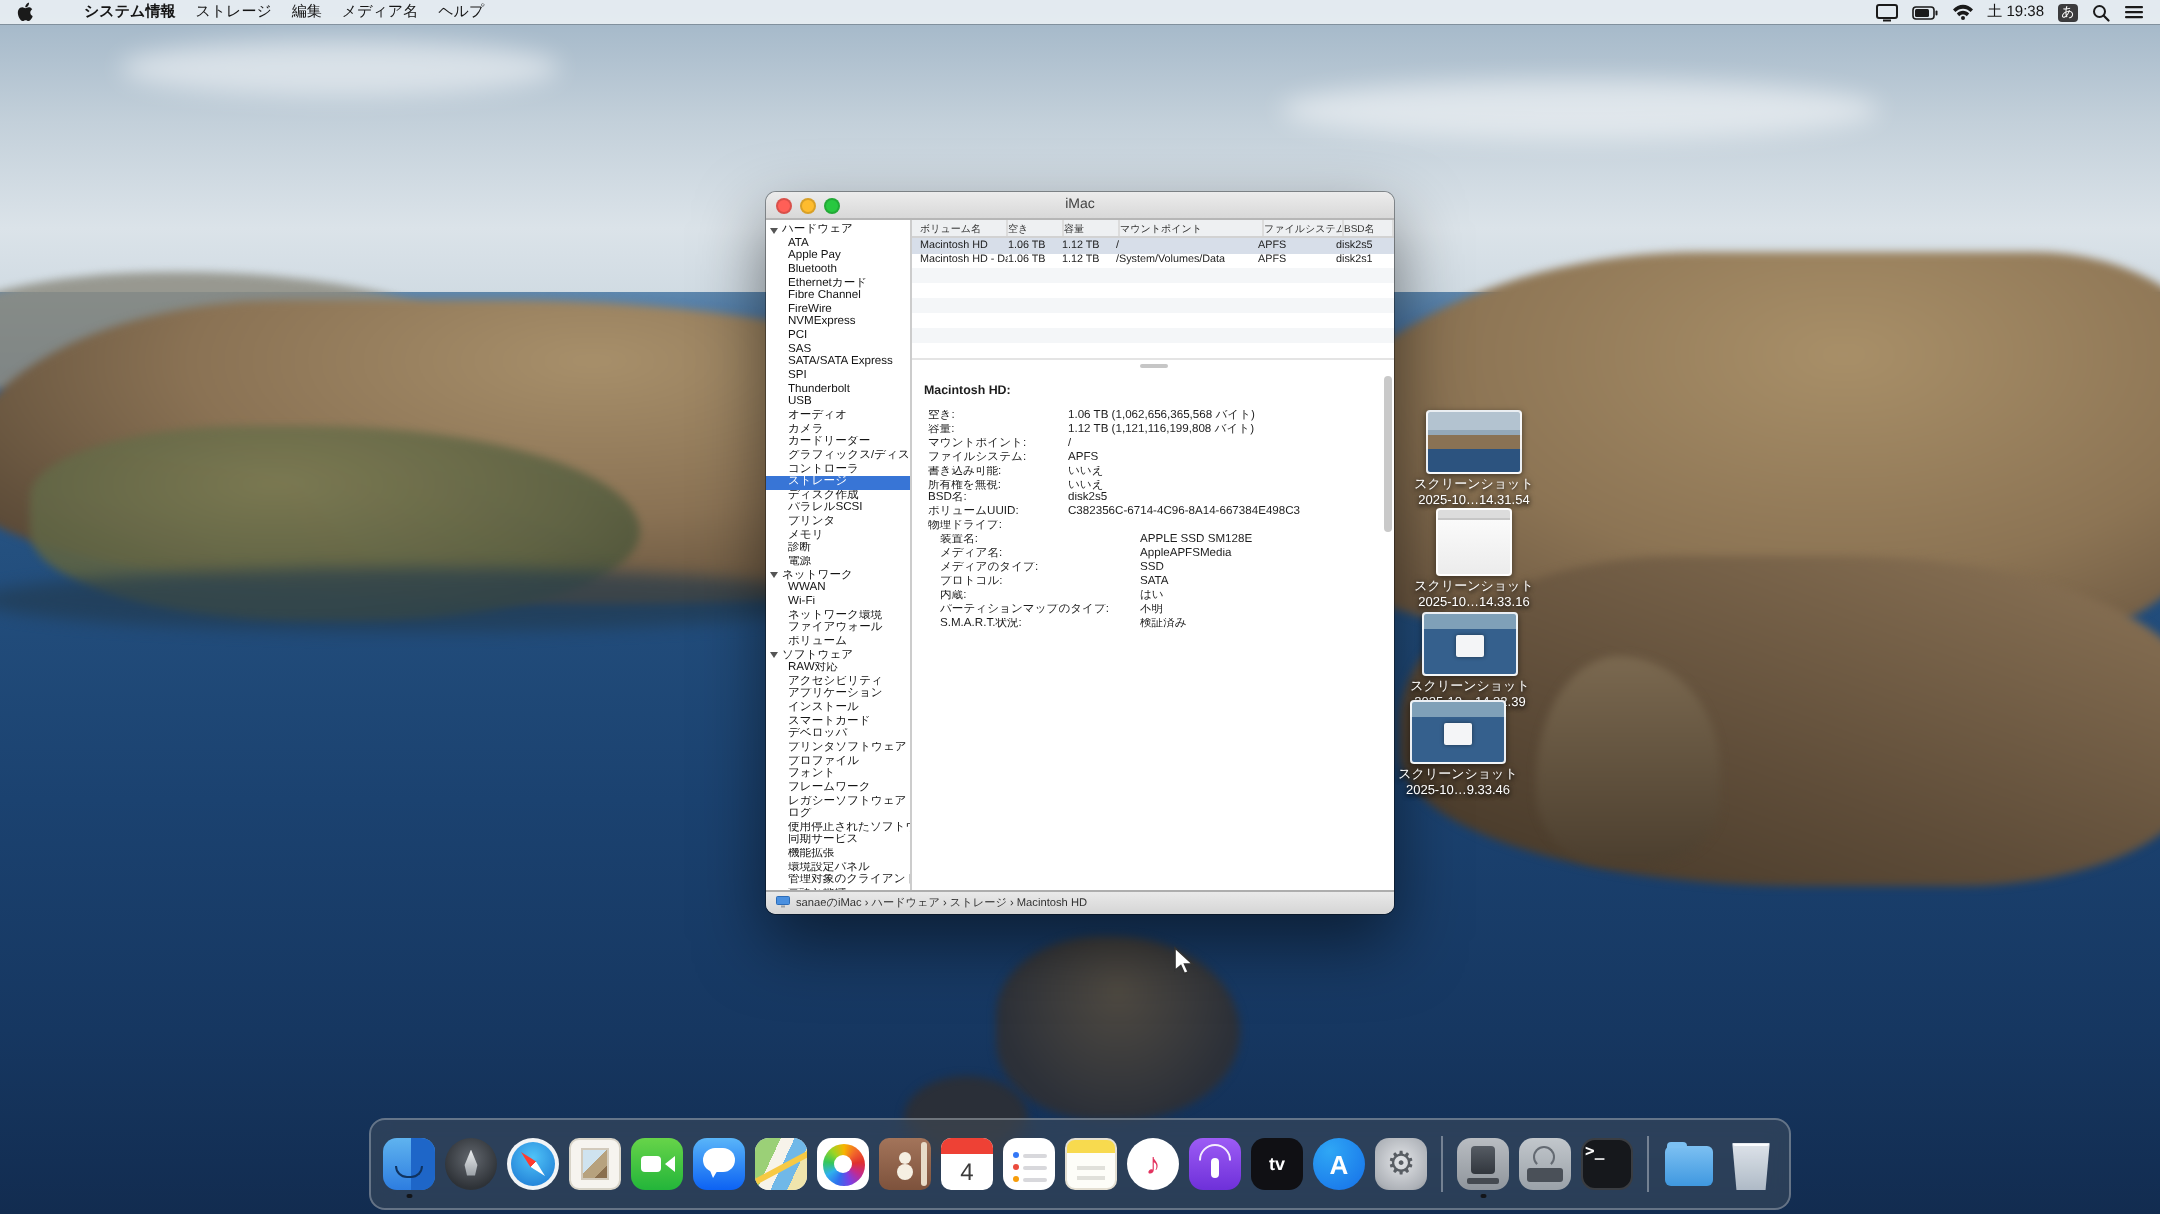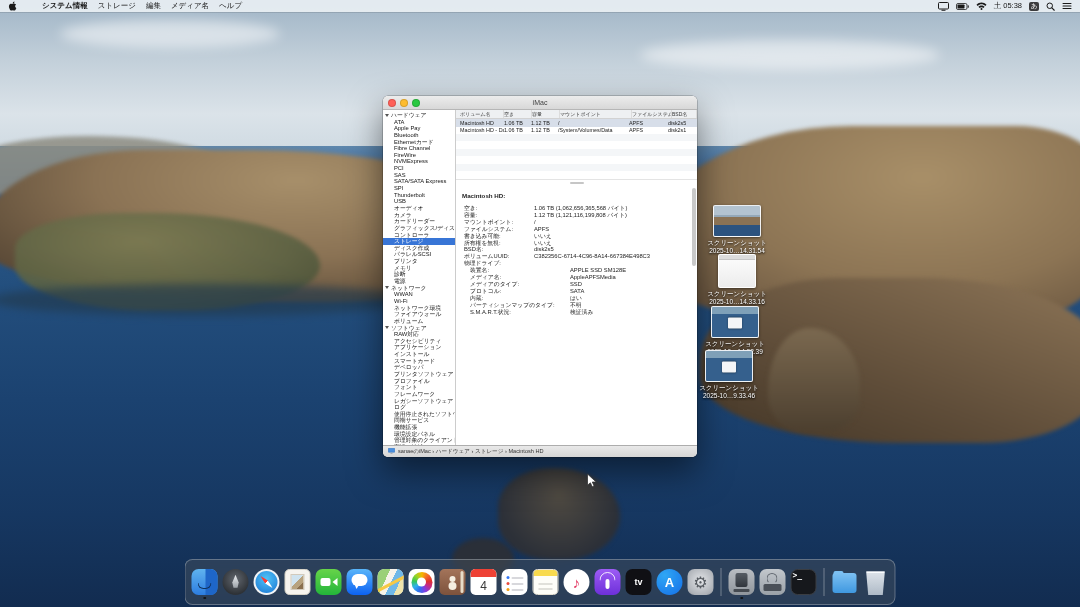--- a/index.html
+++ b/index.html
@@ -280,21 +280,21 @@
             <rect x="23.5" y="4.5" width="2" height="5" rx="1" fill="#1a1a1a"></rect>
           </svg>
       </span>
       <span class="mb-ic">
         <svg width="11" height="8" viewBox="0 0 22 16">
             <path d="M1 5.5C6.5-.8 15.5-.8 21 5.5l-2.4 2.6C14.4 3.6 7.6 3.6 3.4 8.1z" fill="#1a1a1a"></path>
             <path d="M4.8 9.6c3.5-3.8 8.9-3.8 12.4 0l-2.4 2.6c-2.1-2.2-5.5-2.2-7.6 0z" fill="#1a1a1a"></path>
             <circle cx="11" cy="14" r="2" fill="#1a1a1a"></circle>
           </svg>
       </span>
-      <span class="mb-clock">土 05:38</span>
+      <span class="mb-clock">土 19:38</span>
       <span class="mb-ime">あ</span>
       <span class="mb-ic">
         <svg width="9" height="9" viewBox="0 0 18 18">
             <circle cx="7.5" cy="7.5" r="5.5" fill="none" stroke="#1a1a1a" stroke-width="2"></circle>
             <line x1="11.8" y1="11.8" x2="16.5" y2="16.5" stroke="#1a1a1a" stroke-width="2.2" stroke-linecap="round"></line>
           </svg>
       </span>
       <span class="mb-ic">
         <svg width="10" height="8" viewBox="0 0 20 16">
             <rect x="1" y="2" width="18" height="2.2" rx="1" fill="#1a1a1a"></rect>

